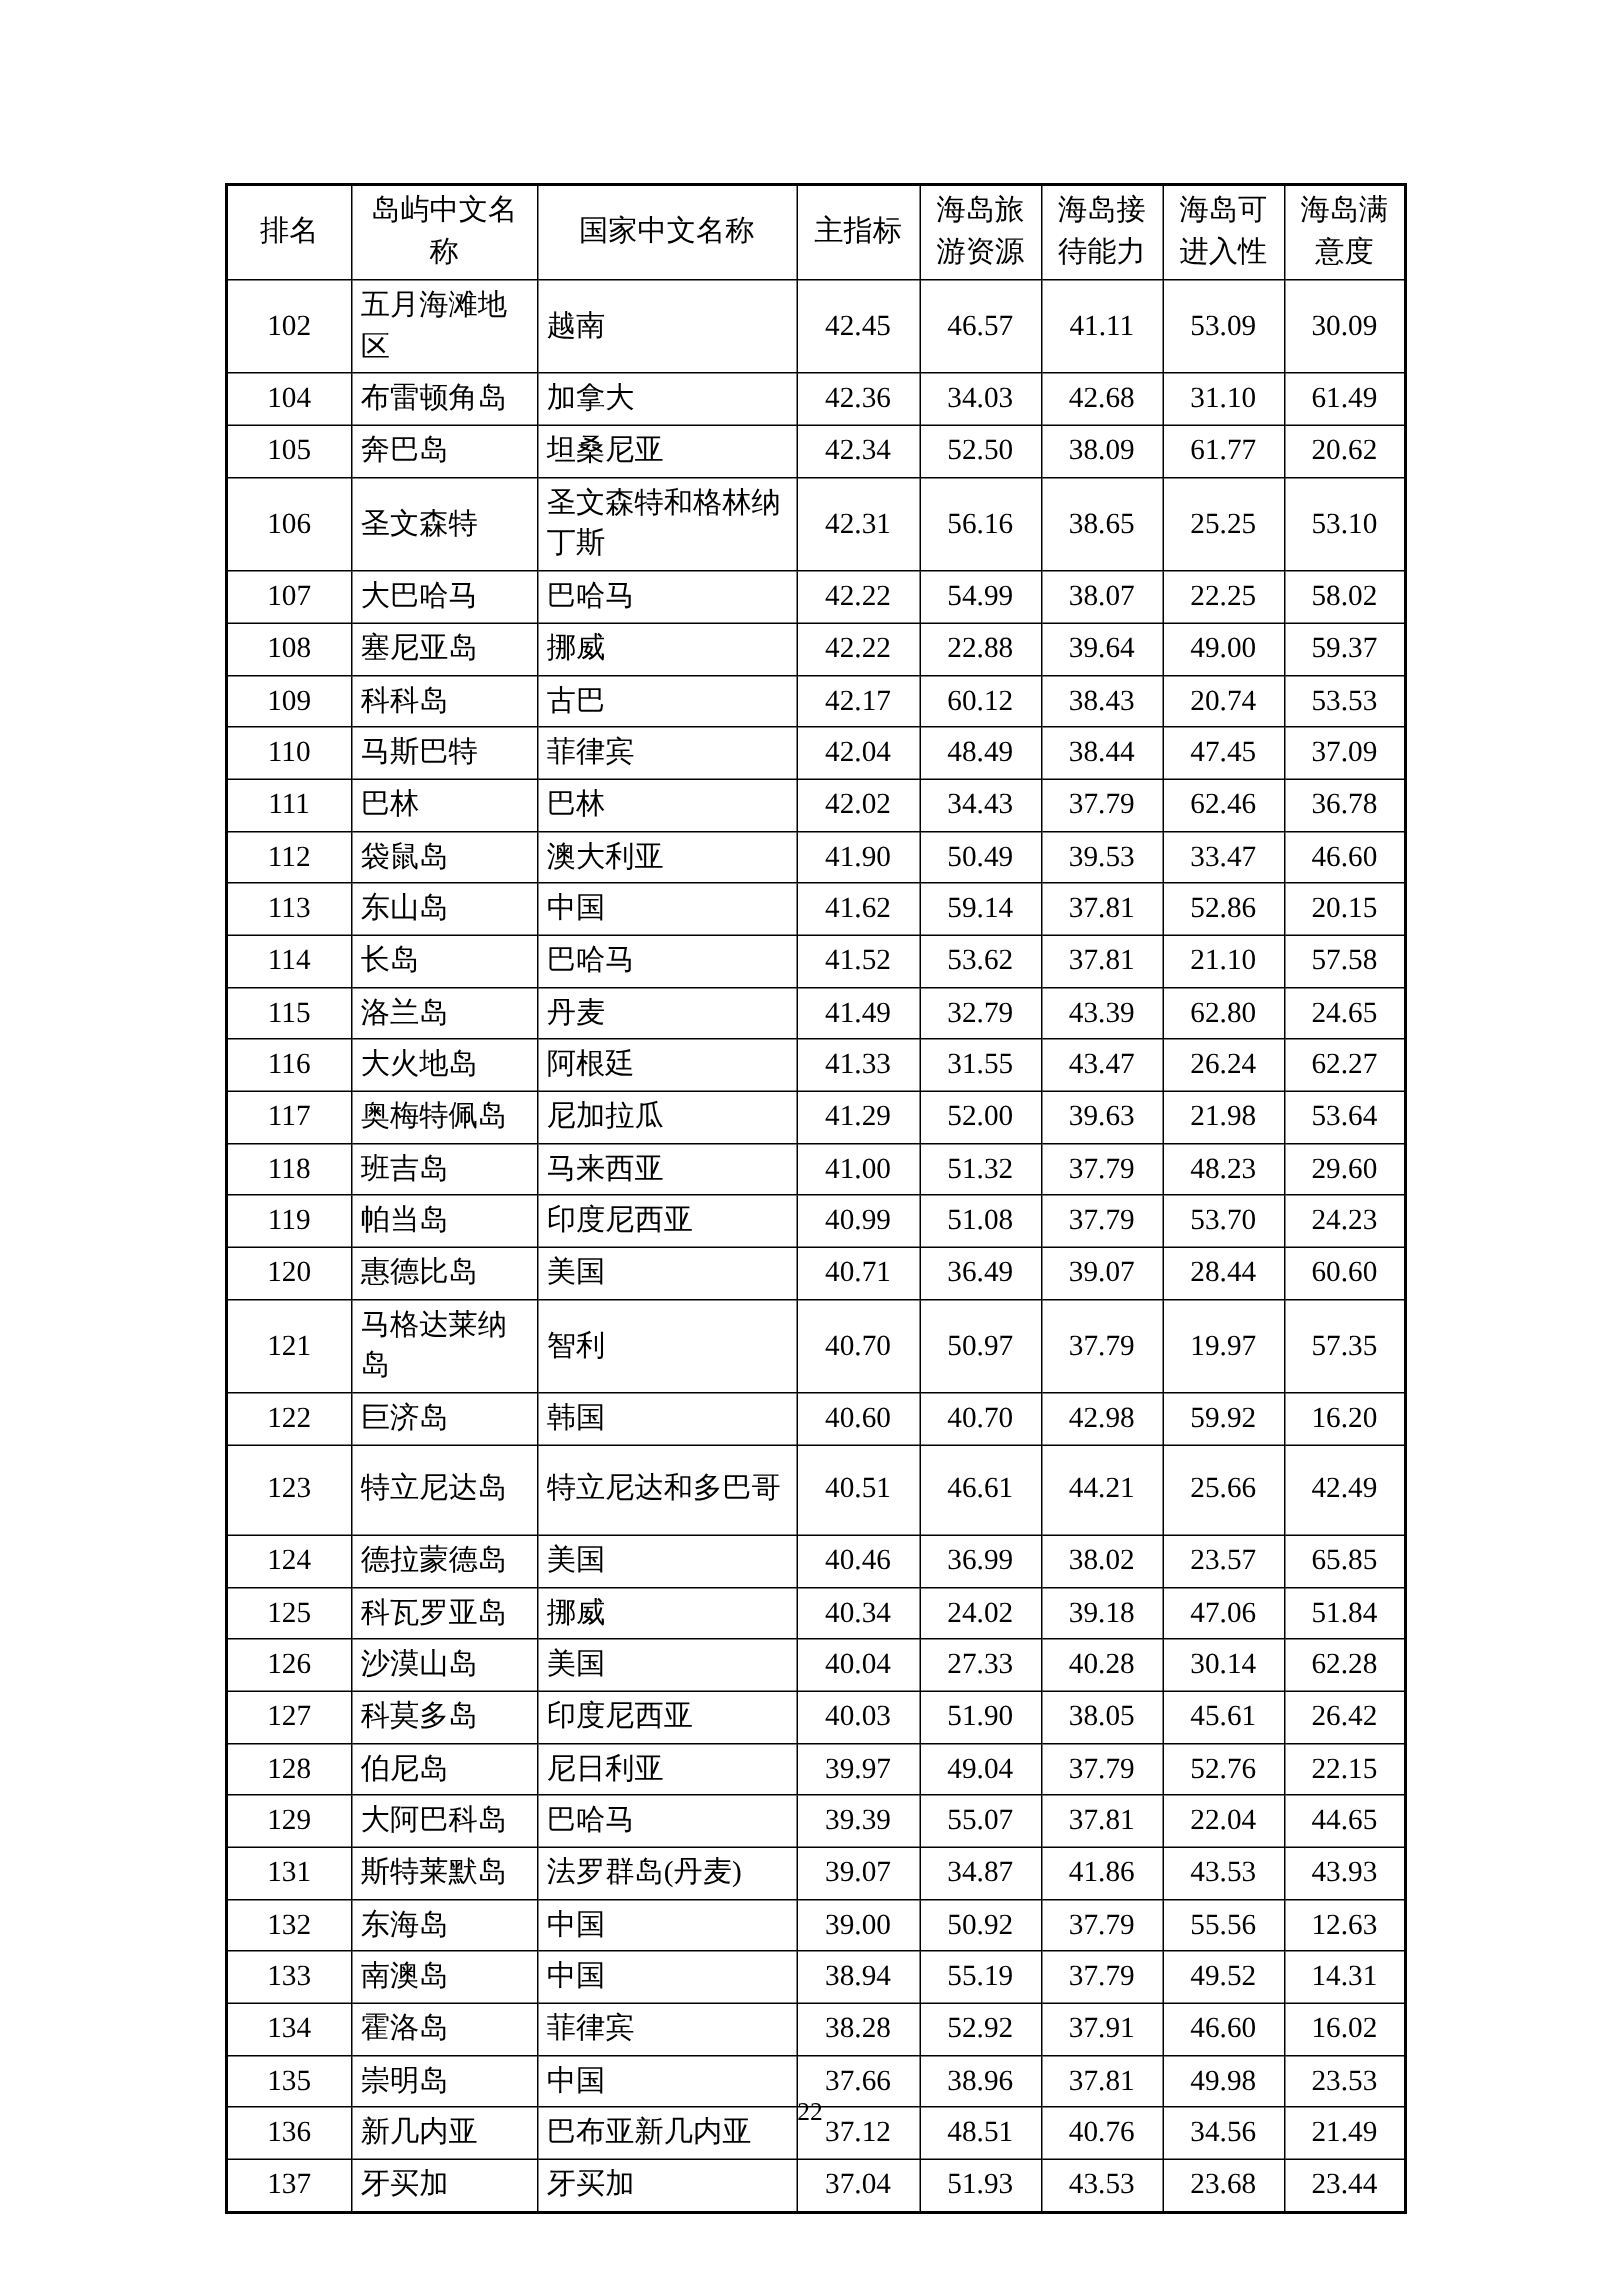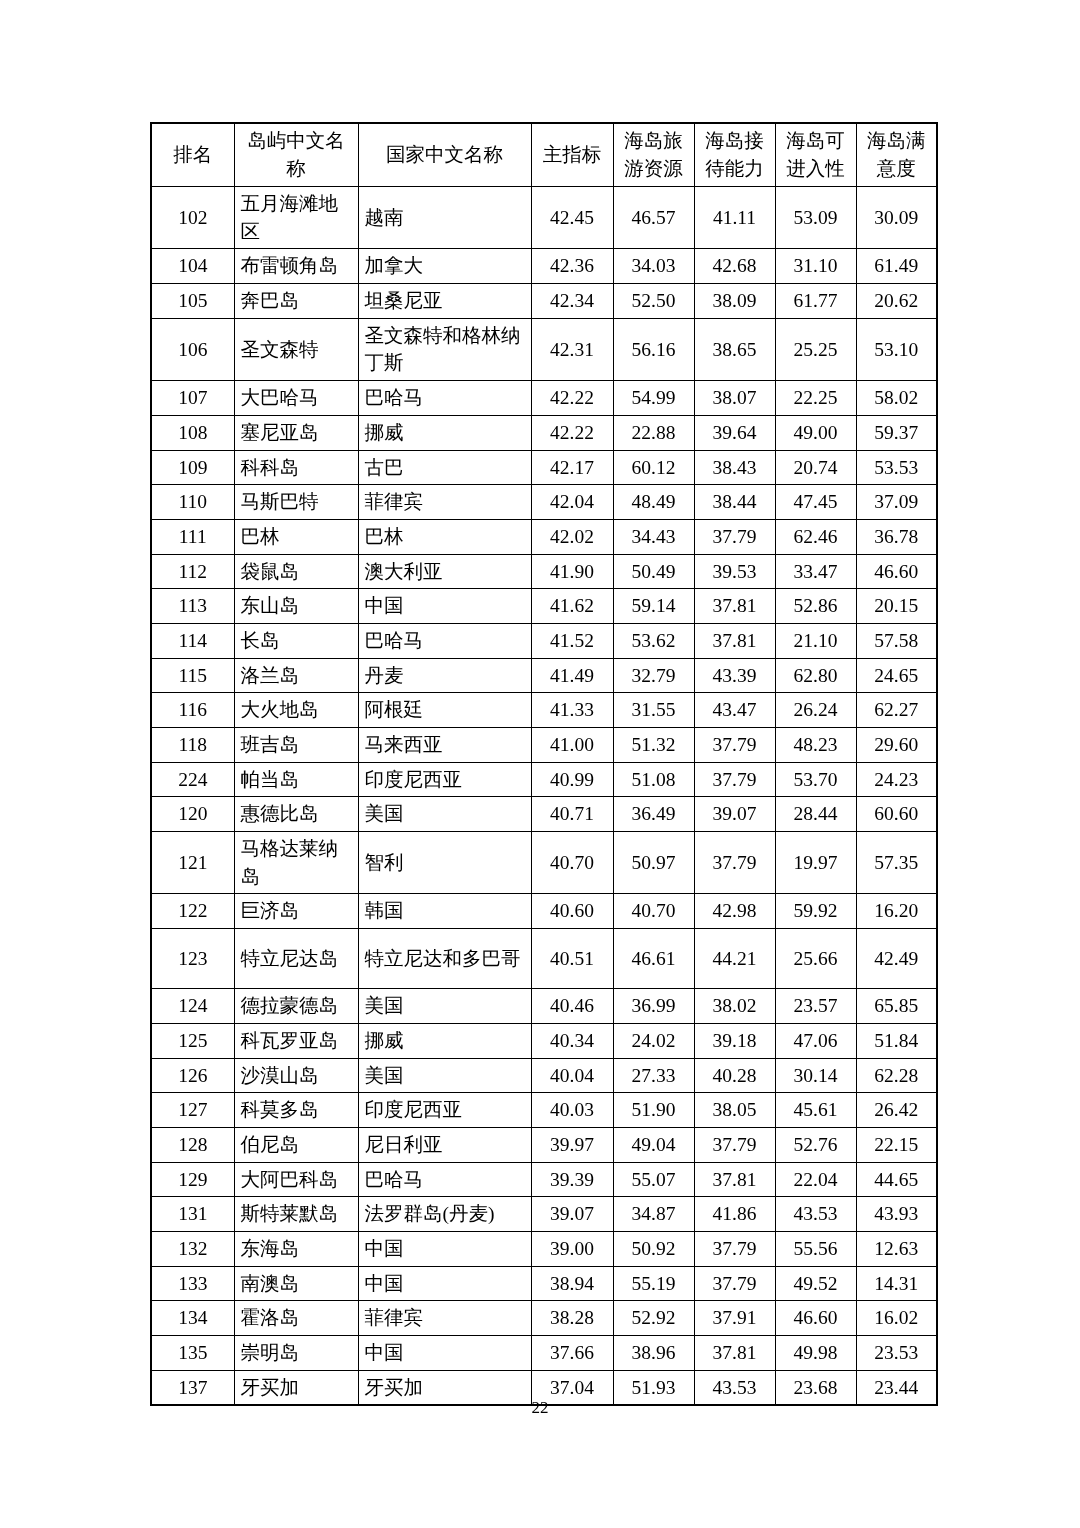--- a/index.html
+++ b/index.html
@@ -248,31 +248,41 @@
             <td class="cell-rank">116</td>
             <td class="cell-island">大火地岛</td>
             <td class="cell-country">阿根廷</td>
             <td class="cell-num">41.33</td>
             <td class="cell-num">31.55</td>
             <td class="cell-num">43.47</td>
             <td class="cell-num">26.24</td>
             <td class="cell-num">62.27</td>
           </tr>
           <tr>
+            <td class="cell-rank">117</td>
+            <td class="cell-island">奥梅特佩岛</td>
+            <td class="cell-country">尼加拉瓜</td>
+            <td class="cell-num">41.29</td>
+            <td class="cell-num">52.00</td>
+            <td class="cell-num">39.63</td>
+            <td class="cell-num">21.98</td>
+            <td class="cell-num">53.64</td>
+          </tr>
+          <tr>
             <td class="cell-rank">118</td>
             <td class="cell-island">班吉岛</td>
             <td class="cell-country">马来西亚</td>
             <td class="cell-num">41.00</td>
             <td class="cell-num">51.32</td>
             <td class="cell-num">37.79</td>
             <td class="cell-num">48.23</td>
             <td class="cell-num">29.60</td>
           </tr>
           <tr>
-            <td class="cell-rank">224</td>
+            <td class="cell-rank">119</td>
             <td class="cell-island">帕当岛</td>
             <td class="cell-country">印度尼西亚</td>
             <td class="cell-num">40.99</td>
             <td class="cell-num">51.08</td>
             <td class="cell-num">37.79</td>
             <td class="cell-num">53.70</td>
             <td class="cell-num">24.23</td>
           </tr>
           <tr>
             <td class="cell-rank">120</td>
@@ -418,20 +428,30 @@
             <td class="cell-rank">135</td>
             <td class="cell-island">崇明岛</td>
             <td class="cell-country">中国</td>
             <td class="cell-num">37.66</td>
             <td class="cell-num">38.96</td>
             <td class="cell-num">37.81</td>
             <td class="cell-num">49.98</td>
             <td class="cell-num">23.53</td>
           </tr>
           <tr>
+            <td class="cell-rank">136</td>
+            <td class="cell-island">新几内亚</td>
+            <td class="cell-country">巴布亚新几内亚</td>
+            <td class="cell-num">37.12</td>
+            <td class="cell-num">48.51</td>
+            <td class="cell-num">40.76</td>
+            <td class="cell-num">34.56</td>
+            <td class="cell-num">21.49</td>
+          </tr>
+          <tr>
             <td class="cell-rank">137</td>
             <td class="cell-island">牙买加</td>
             <td class="cell-country">牙买加</td>
             <td class="cell-num">37.04</td>
             <td class="cell-num">51.93</td>
             <td class="cell-num">43.53</td>
             <td class="cell-num">23.68</td>
             <td class="cell-num">23.44</td>
           </tr>
         </tbody>

